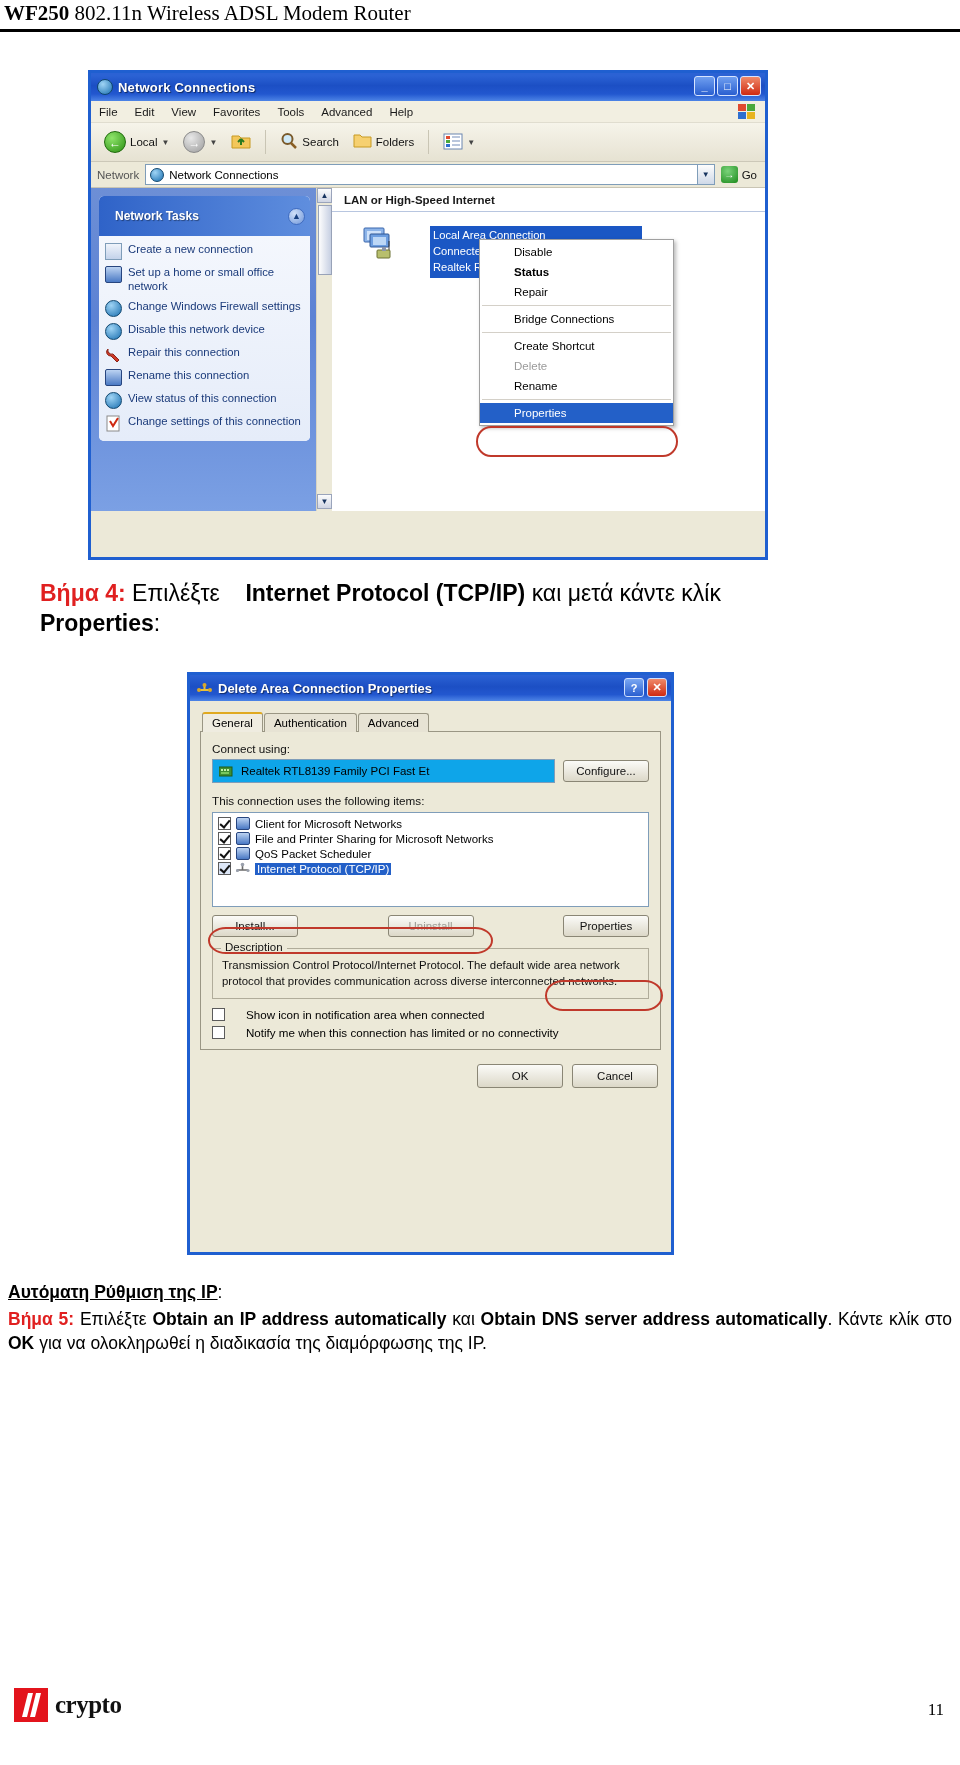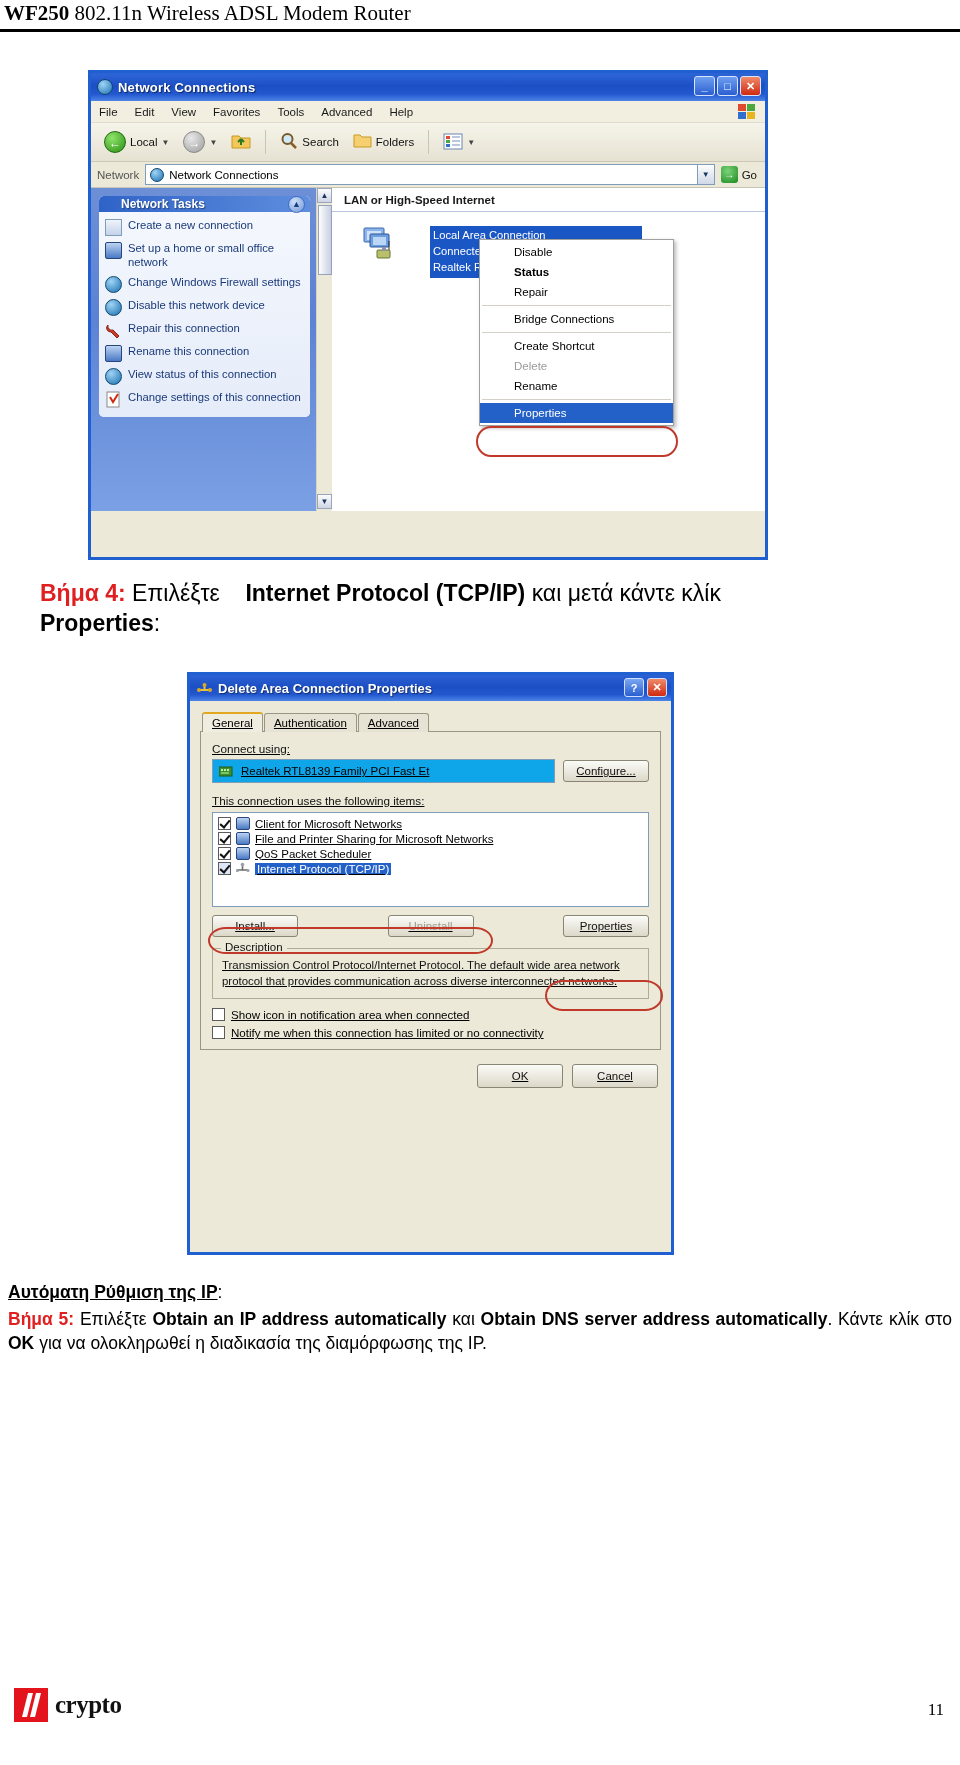--- a/index.html
+++ b/index.html
@@ -100,24 +100,24 @@
 
   .content-area { display:flex; height:323px; background:#fff; }
 
   .sidebar {
     width:225px; background:linear-gradient(to bottom,#6d8fd6 0%,#5c82d4 40%,#7ba0e4 100%);
     padding:8px 6px 0 8px;
     position:relative;
   }
   .task-panel { background:#fff; border-radius:5px; overflow:hidden; }
   .task-head {
-    height:16px;
+    height:40px;
     background:linear-gradient(to right,#2f63c8,#5f8ede);
     display:flex;align-items:center;justify-content:space-between;
-    padding:0 5px 0 22px;
+    padding:0 5px 0 16px;
     border-radius:4px 4px 0 0;
   }
   .task-head span.t { color:#fff;font-weight:bold;font-size:12px;text-shadow:1px 1px 1px rgba(0,0,0,.4); }
   .chev-btn { width:17px;height:17px;border-radius:50%;
     background:radial-gradient(circle at 35% 30%,#cfe0f8,#6f96da);
     border:1px solid #3f6cc0;color:#18407f;font-size:9px;
     display:flex;align-items:center;justify-content:center;}
   .task-body { background:linear-gradient(to bottom,#f4f7fd,#e5ecf9); padding:6px 4px 4px 6px; }
   .task-item { display:flex; gap:6px; margin-bottom:5px; align-items:flex-start; }
   .task-item .ti-ico { width:17px;height:17px;flex:0 0 17px;margin-top:1px; }
@@ -186,21 +186,21 @@
     display:flex;align-items:center;padding-left:7px;position:relative;
   }
   .dlg-title .dt-icon{width:15px;height:15px;margin-right:6px;position:relative;}
   .dlg-title .dt-txt{color:#fff;font-weight:bold;font-size:13px;text-shadow:1px 1px 1px rgba(0,0,0,.5);}
   .dlg-btns{position:absolute;right:4px;top:3px;display:flex;gap:3px;}
   .dlg-btn{width:20px;height:19px;border-radius:3px;border:1px solid #cfe0ff;color:#fff;
      font-size:11px;font-weight:bold;display:flex;align-items:center;justify-content:center;}
   .dlg-help{background:linear-gradient(to bottom,#7aa7f2,#2a5fd0);}
   .dlg-close{background:linear-gradient(to bottom,#f08a6a,#cf2a12);}
 
-  .dlg-body{padding:8px 10px 10px 10px;text-decoration:underline;}
+  .dlg-body{padding:8px 10px 10px 10px;}
   .tabs{display:flex;align-items:flex-end;height:23px;gap:1px;margin-left:2px;}
   .tab{
     background:#e7e3d4;border:1px solid #9a9684;border-bottom:none;
     padding:3px 9px 3px 9px;font-size:11.5px;border-radius:3px 3px 0 0;
   }
   .tab.active{background:#efece0;border-top:2px solid #e0a91f;padding-top:3px;position:relative;z-index:2;}
   .tab-panel{
     border:1px solid #9a9684; background:#ece9d8; padding:10px 11px 10px 11px;
     margin-top:-1px;
   }
@@ -234,21 +234,21 @@
   .btnrow{display:flex;gap:8px;margin-top:8px;justify-content:space-between;}
 
   .fieldset{
     border:1px solid #b0ac9a;margin-top:11px;padding:8px 9px 9px 9px;position:relative;
   }
   .fieldset .legend{
     position:absolute;top:-8px;left:8px;background:#ece9d8;padding:0 4px;font-size:11.5px;color:#111;
   }
   .desc-txt{font-size:11.4px;line-height:1.42;color:#111;}
 
-  .chk-line{display:flex;align-items:center;gap:6px;margin-top:9px;font-size:11.6px;}
+  .chk-line{display:flex;align-items:center;gap:21px;margin-top:9px;font-size:11.6px;}
 
   .dlg-footer{display:flex;justify-content:flex-end;gap:9px;margin-top:14px;padding-right:3px;}
   .btn-wide{min-width:86px;padding:5px 12px;}
 
   .ring{
     position:absolute;border:2px solid #c0392b;border-radius:18px/50%;pointer-events:none;
   }
 
   
   .bottom-text{

